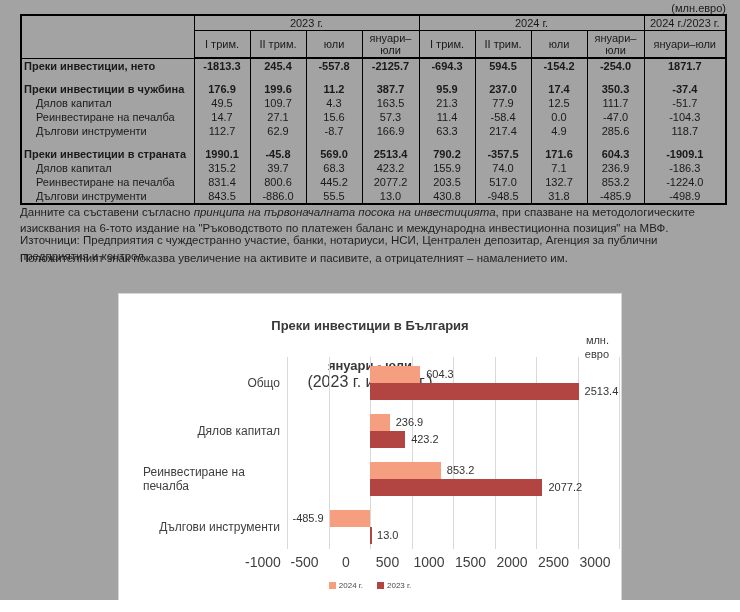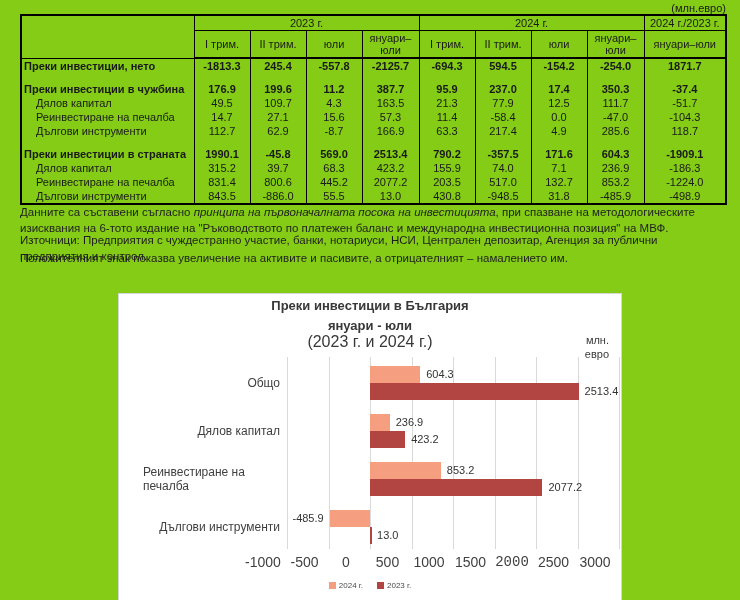--- a/index.html
+++ b/index.html
@@ -1,18 +1,18 @@
 <!DOCTYPE html>
 <html><head>
 <meta charset="utf-8">
 <style>
   * { margin:0; padding:0; box-sizing:border-box; }
   html,body { background:#ffffff; }
   .page {
-    position:relative; width:740px; height:600px; background:#84cc16;
+    position:relative; width:740px; height:600px; background:#a3a3a3;
     font-family:"Liberation Sans","DejaVu Sans",sans-serif; color:#1a1a1a;
   }
   
   .unit-note { position:absolute; top:2px; right:14px; font-size:11px; color:#1a1a1a; }
 
   
   table.fdi { position:absolute; left:20px; top:14px; width:706px; border-collapse:collapse; table-layout:fixed; }
   table.fdi { border:2px solid #000; }
   table.fdi td { border-left:1px solid #000; border-right:1px solid #000; font-size:11px; line-height:12px; padding:1px 2px; text-align:center; vertical-align:middle; }
   table.fdi thead tr.grp-row td { border-bottom:1px solid #000; }
@@ -24,21 +24,21 @@
   table.fdi tr.gap-row td { height:9px; padding:0; }
 
   
   .note { position:absolute; left:20px; width:708px; font-size:11.5px; line-height:16px; color:#1f1f1f; }
   .note-1 { top:204px; }
   .note-2 { top:232px; }
   .note-3 { top:250px; }
 
   
   .chart-box { position:absolute; left:118px; top:293px; width:504px; height:310px; background:#fff; border:1px solid #d6d6d6; }
-  .chart-title { margin-top:4px; text-align:center; font-size:13px; font-weight:bold; color:#383838; line-height:16px; }
+  .chart-title { margin-top:24px; text-align:center; font-size:13px; font-weight:bold; color:#383838; line-height:16px; }
   .chart-subtitle2 { text-align:center; font-size:16px; color:#383838; line-height:16px; }
   .chart-unit { position:absolute; top:39px; right:12px; font-size:11px; line-height:14px; text-align:right; color:#3a3a3a; }
   .chart-area { position:absolute; left:0; top:63px; display:flex; }
   .gutter { width:144px;margin-left:24px; }
   .cat-label { height:48px; display:flex; align-items:center; justify-content:flex-end; padding-right:7px; padding-top:4px; font-size:12px; color:#3f3f3f; }
   .plot { position:relative; width:332px; height:192px; }
   .gridline { position:absolute; top:0; bottom:0; width:1px; background:#d9d9d9; }
   .bar-group { position:relative; height:48px; }
   .bar { position:absolute; height:17px; }
   .bar-label { position:absolute; height:17px; line-height:17px; font-size:11px; color:#333; white-space:nowrap; }
@@ -278,21 +278,21 @@
           </div>
         </div>
     </div>
     <div class="ticks">
         <div class="tick-label" style="left: 0%;">-1000</div>
         <div class="tick-label" style="left: 12.5%;">-500</div>
         <div class="tick-label" style="left: 25%;">0</div>
         <div class="tick-label" style="left: 37.5%;">500</div>
         <div class="tick-label" style="left: 50%;">1000</div>
         <div class="tick-label" style="left: 62.5%;">1500</div>
-        <div class="tick-label" style="left: 75%; font-family: Liberation Mono, monospace;">2000</div>
+        <div class="tick-label" style="left: 75%;">2000</div>
         <div class="tick-label" style="left: 87.5%;">2500</div>
         <div class="tick-label" style="left: 100%;">3000</div>
       </div>
     <div class="legend">
         <div class="legend-item">
           <span class="swatch" style="background: rgb(245, 158, 128);"></span>
           <span>2024 г.</span>
         </div>
         <div class="legend-item">
           <span class="swatch" style="background: rgb(178, 68, 66);"></span>

